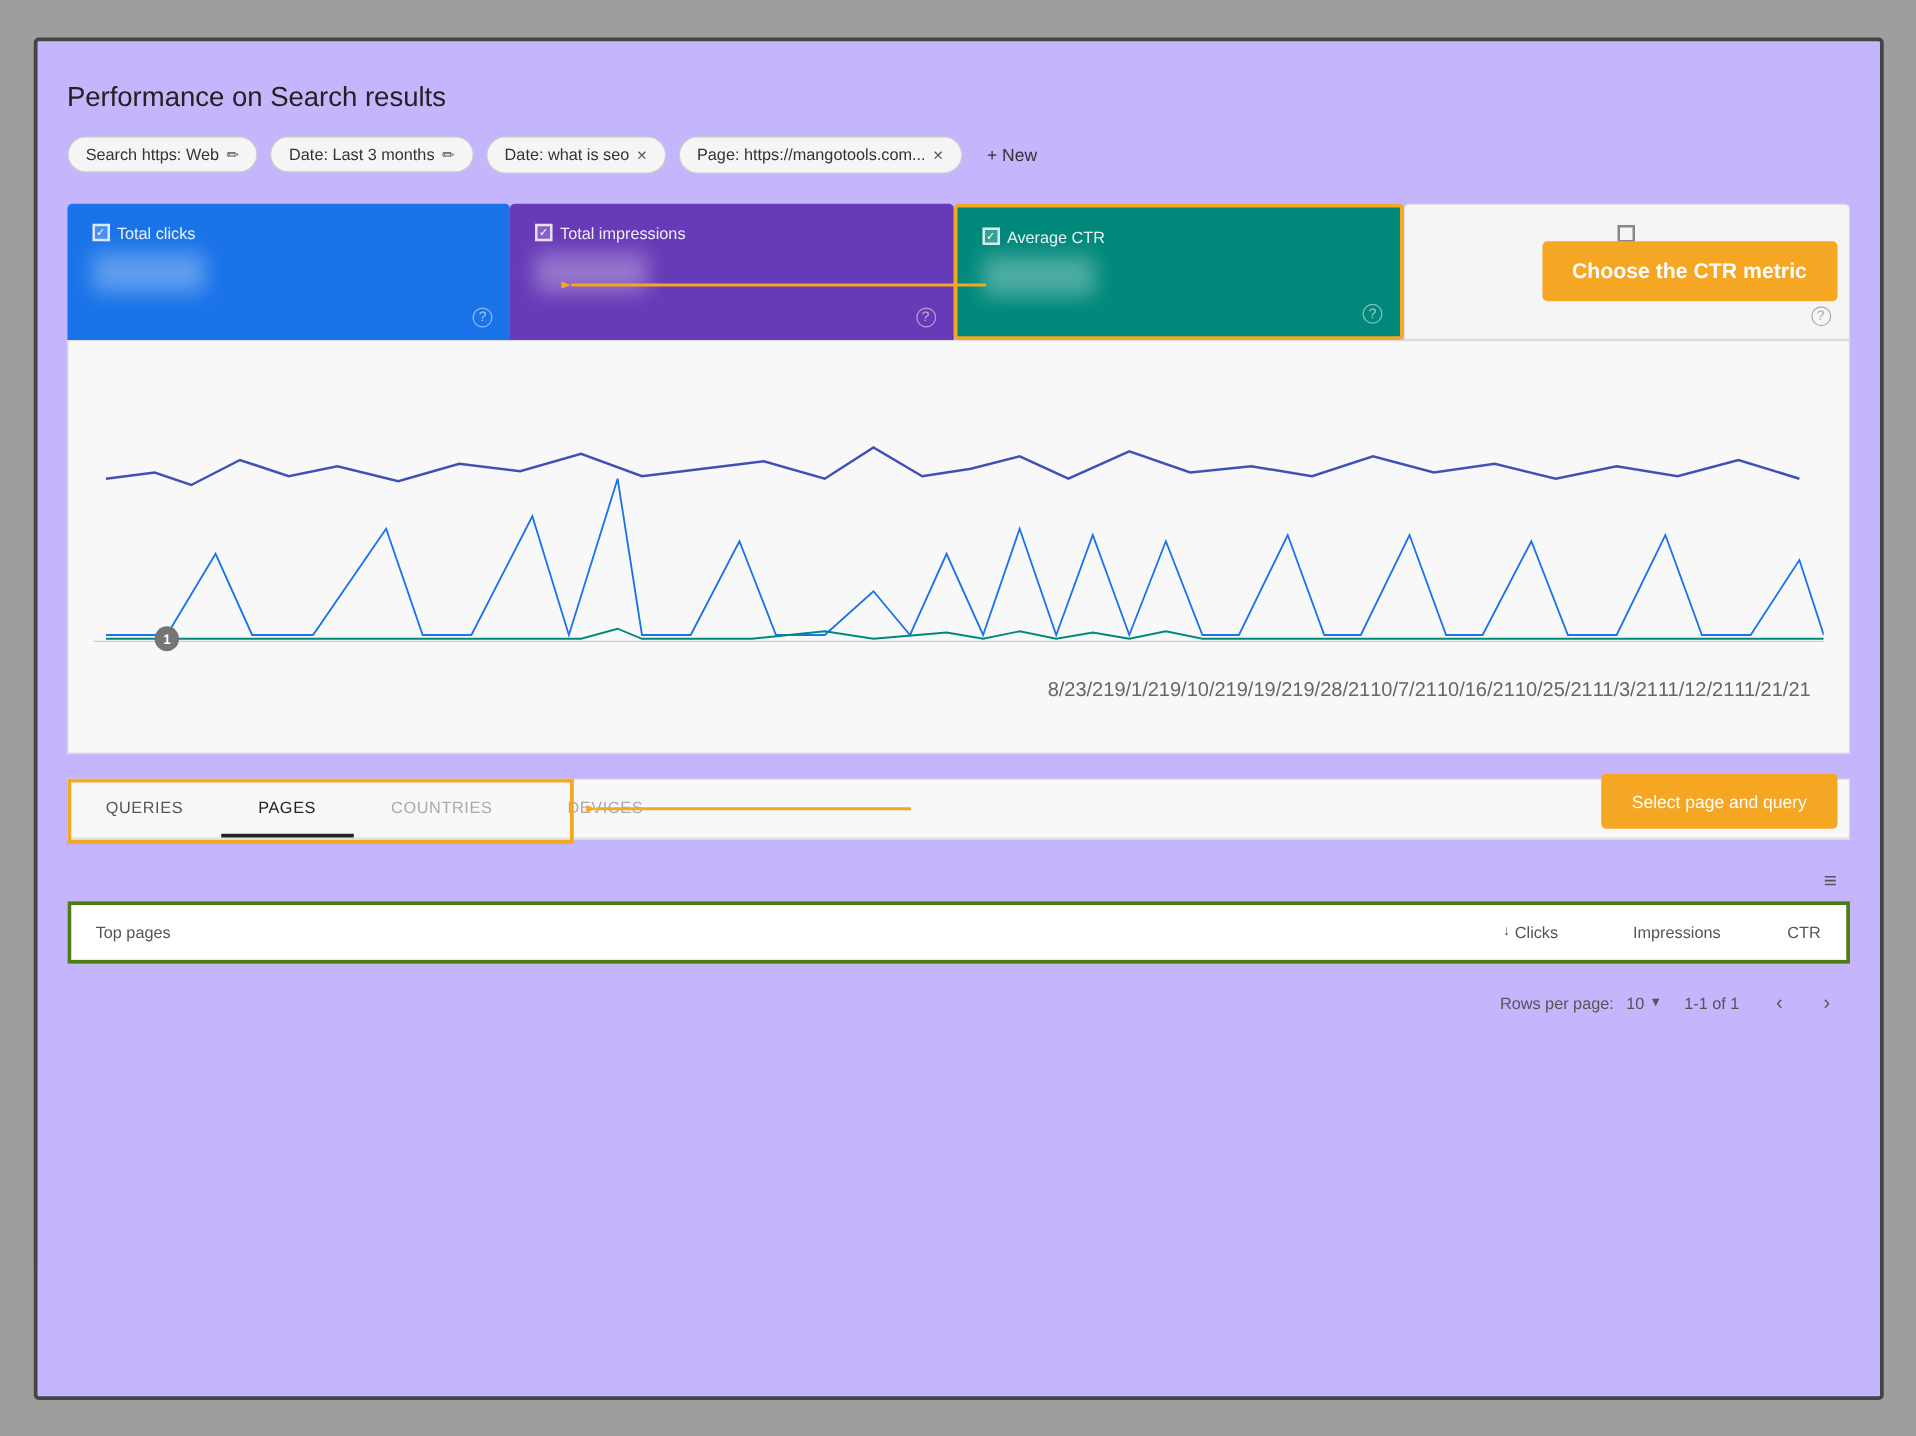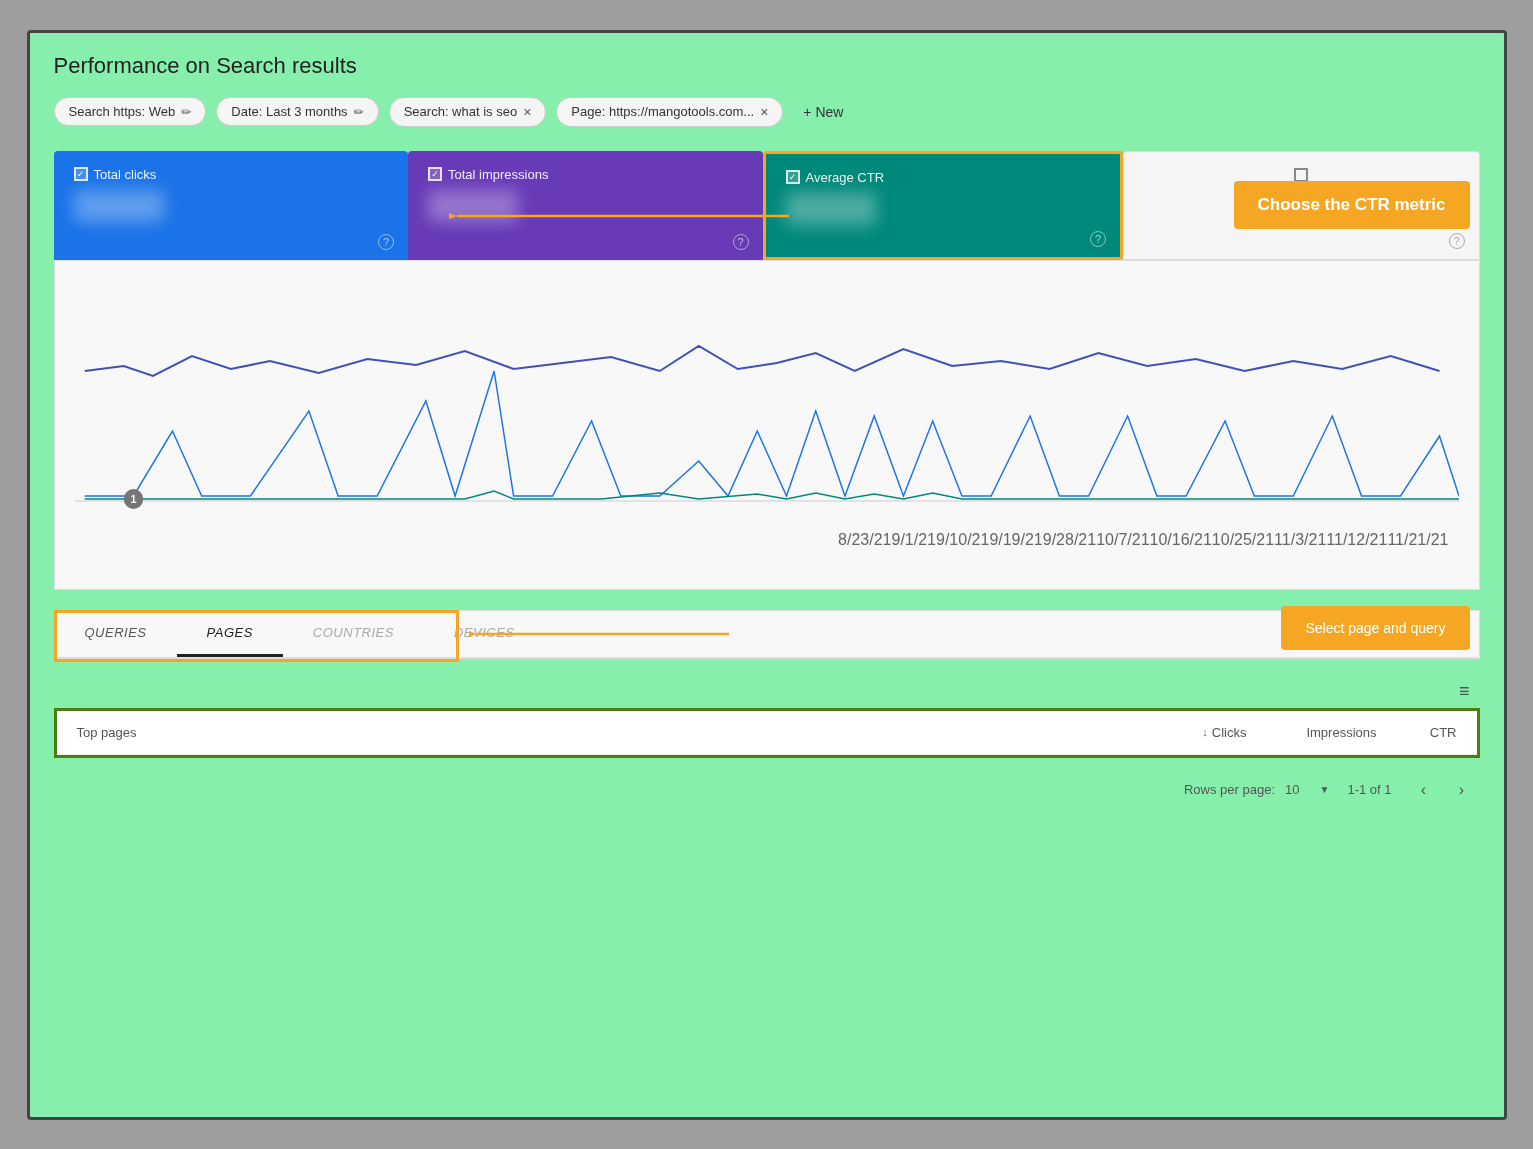--- a/index.html
+++ b/index.html
@@ -7,24 +7,24 @@
       background: #9e9e9e;
       font-family: Arial, sans-serif;
       min-height: 1149px;
       display: flex;
       align-items: center;
       justify-content: center;
     }
     .outer-border {
       width: 1480px;
       min-height: 1090px;
-      background: #86efac;
+      background: #c4b5fd;
       border: 3px solid #444;
       border-radius: 4px;
-      padding: 20px 24px;
+      padding: 32px 24px;
       position: relative;
     }
     .page-title {
       font-size: 22px;
       font-weight: 400;
       color: #222;
       margin-bottom: 18px;
     }
     .filter-bar {
       display: flex;
@@ -154,21 +154,20 @@
       padding: 6px 10px 0 10px;
       font-size: 16px;
       color: #666;
     }
     
     .tabs-section {
       background: #f8f8f8;
       border: 1px solid #ddd;
       margin-bottom: 16px;
       position: relative;
-      font-style: italic;
     }
     .tabs-row {
       display: flex;
       align-items: center;
       border-bottom: 1px solid #ddd;
     }
     .tab {
       padding: 14px 30px;
       font-size: 13px;
       font-weight: 500;
@@ -236,21 +235,21 @@
       align-items: center;
       justify-content: flex-end;
       gap: 10px;
       padding: 8px 4px;
       font-size: 13px;
       color: #555;
     }
     .pagination-select {
       display: flex;
       align-items: center;
-      gap: 20px;
+      gap: 4px;
     }
     .pagination-count { margin: 0 8px; }
     .pagination-btn {
       width: 28px;
       height: 28px;
       border: none;
       background: none;
       cursor: pointer;
       display: flex;
       align-items: center;
@@ -284,21 +283,21 @@
   <div class="filter-bar">
     <div class="filter-chip">
       <span>Search https: Web</span>
       <span class="edit-icon">✏</span>
     </div>
     <div class="filter-chip">
       <span>Date: Last 3 months</span>
       <span class="edit-icon">✏</span>
     </div>
     <div class="filter-chip">
-      <span>Search: what is seo</span>
+      <span>Date: what is seo</span>
       <span class="close-icon">×</span>
     </div>
     <div class="filter-chip">
       <span>Page: https://mangotools.com...</span>
       <span class="close-icon">×</span>
     </div>
     <button class="new-btn">+ New</button>
   </div>
 
   <div class="metrics-annotation-wrapper">

